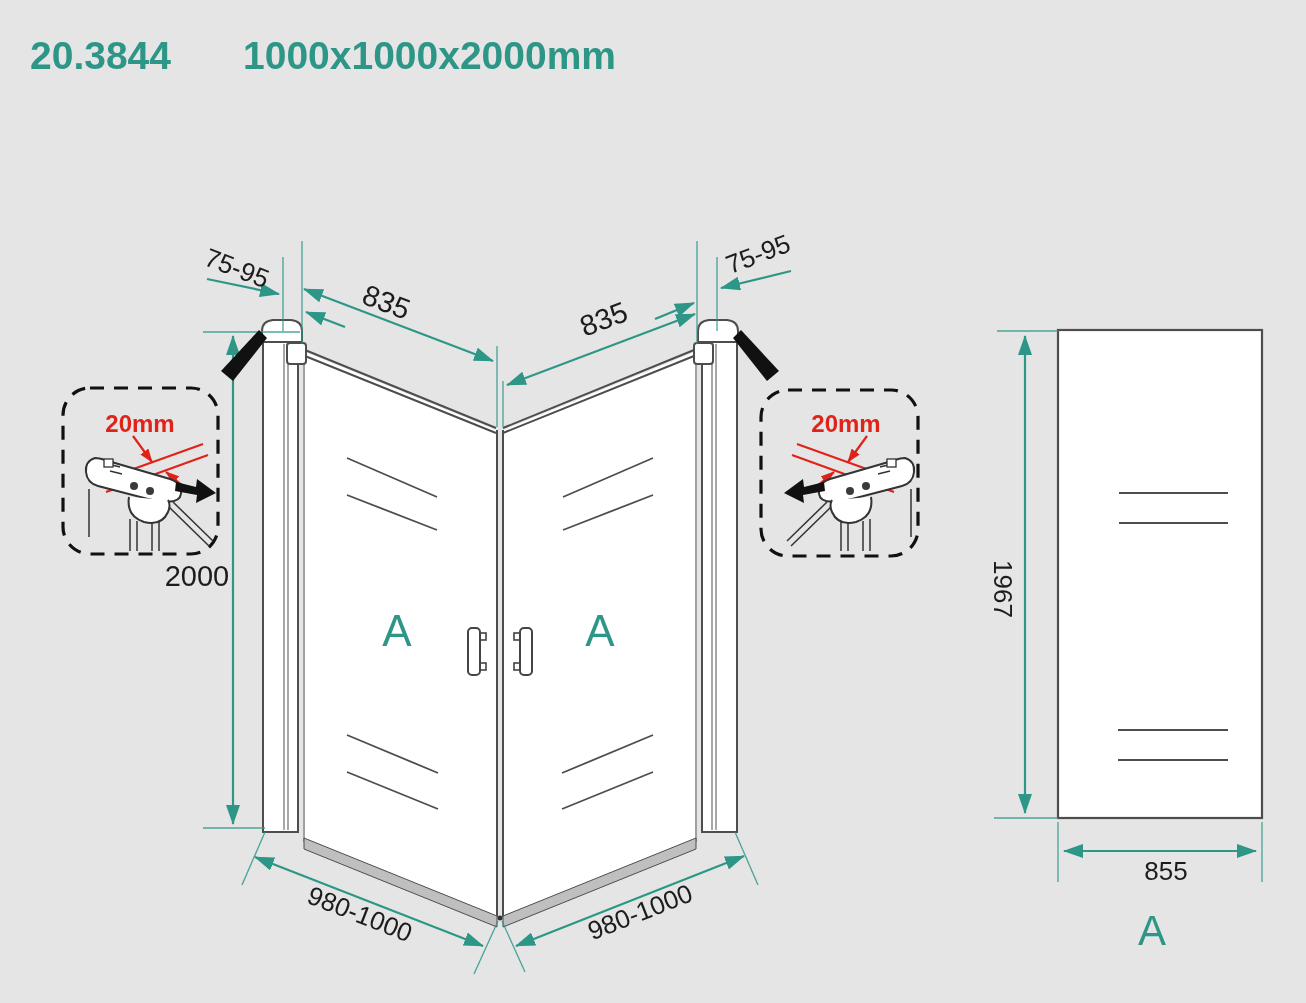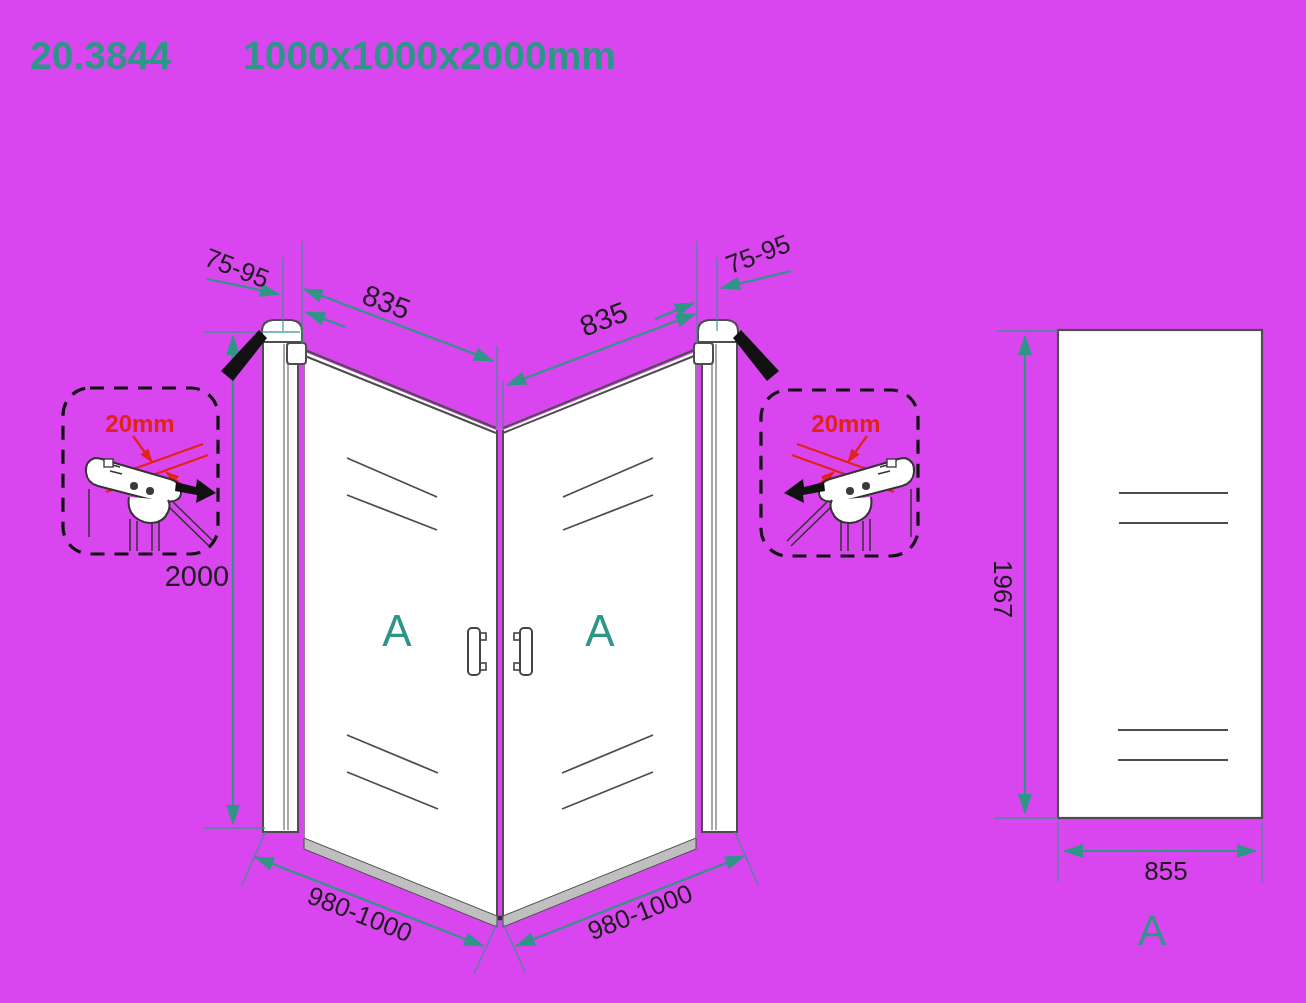--- a/index.html
+++ b/index.html
@@ -1,16 +1,16 @@
 <!DOCTYPE html>
 <html><head>
 <meta charset="utf-8">
 <style>
   html,body{margin:0;padding:0;background:#fff;}
-  .page{position:relative;width:1306px;height:1003px;background:#d946ef;overflow:hidden;
+  .page{position:relative;width:1306px;height:1003px;background:#e5e5e5;overflow:hidden;
         font-family:"Liberation Sans", sans-serif;}
   svg{display:block;}
   
   .dim      {stroke:#2D9687;stroke-width:2.2;fill:none;}
   .ext      {stroke:#2D9687;stroke-width:1.3;fill:none;opacity:.85;}
   .struct   {stroke:#4d4d4d;stroke-width:2;fill:none;}
   .struct-thin{stroke:#8a8a8a;stroke-width:1.5;fill:none;}
   .glassline{stroke:#4d4d4d;stroke-width:1.8;fill:none;}
   .whitefill{fill:#ffffff;}
   .band     {fill:#bfbfbf;stroke:#4d4d4d;stroke-width:1;}

